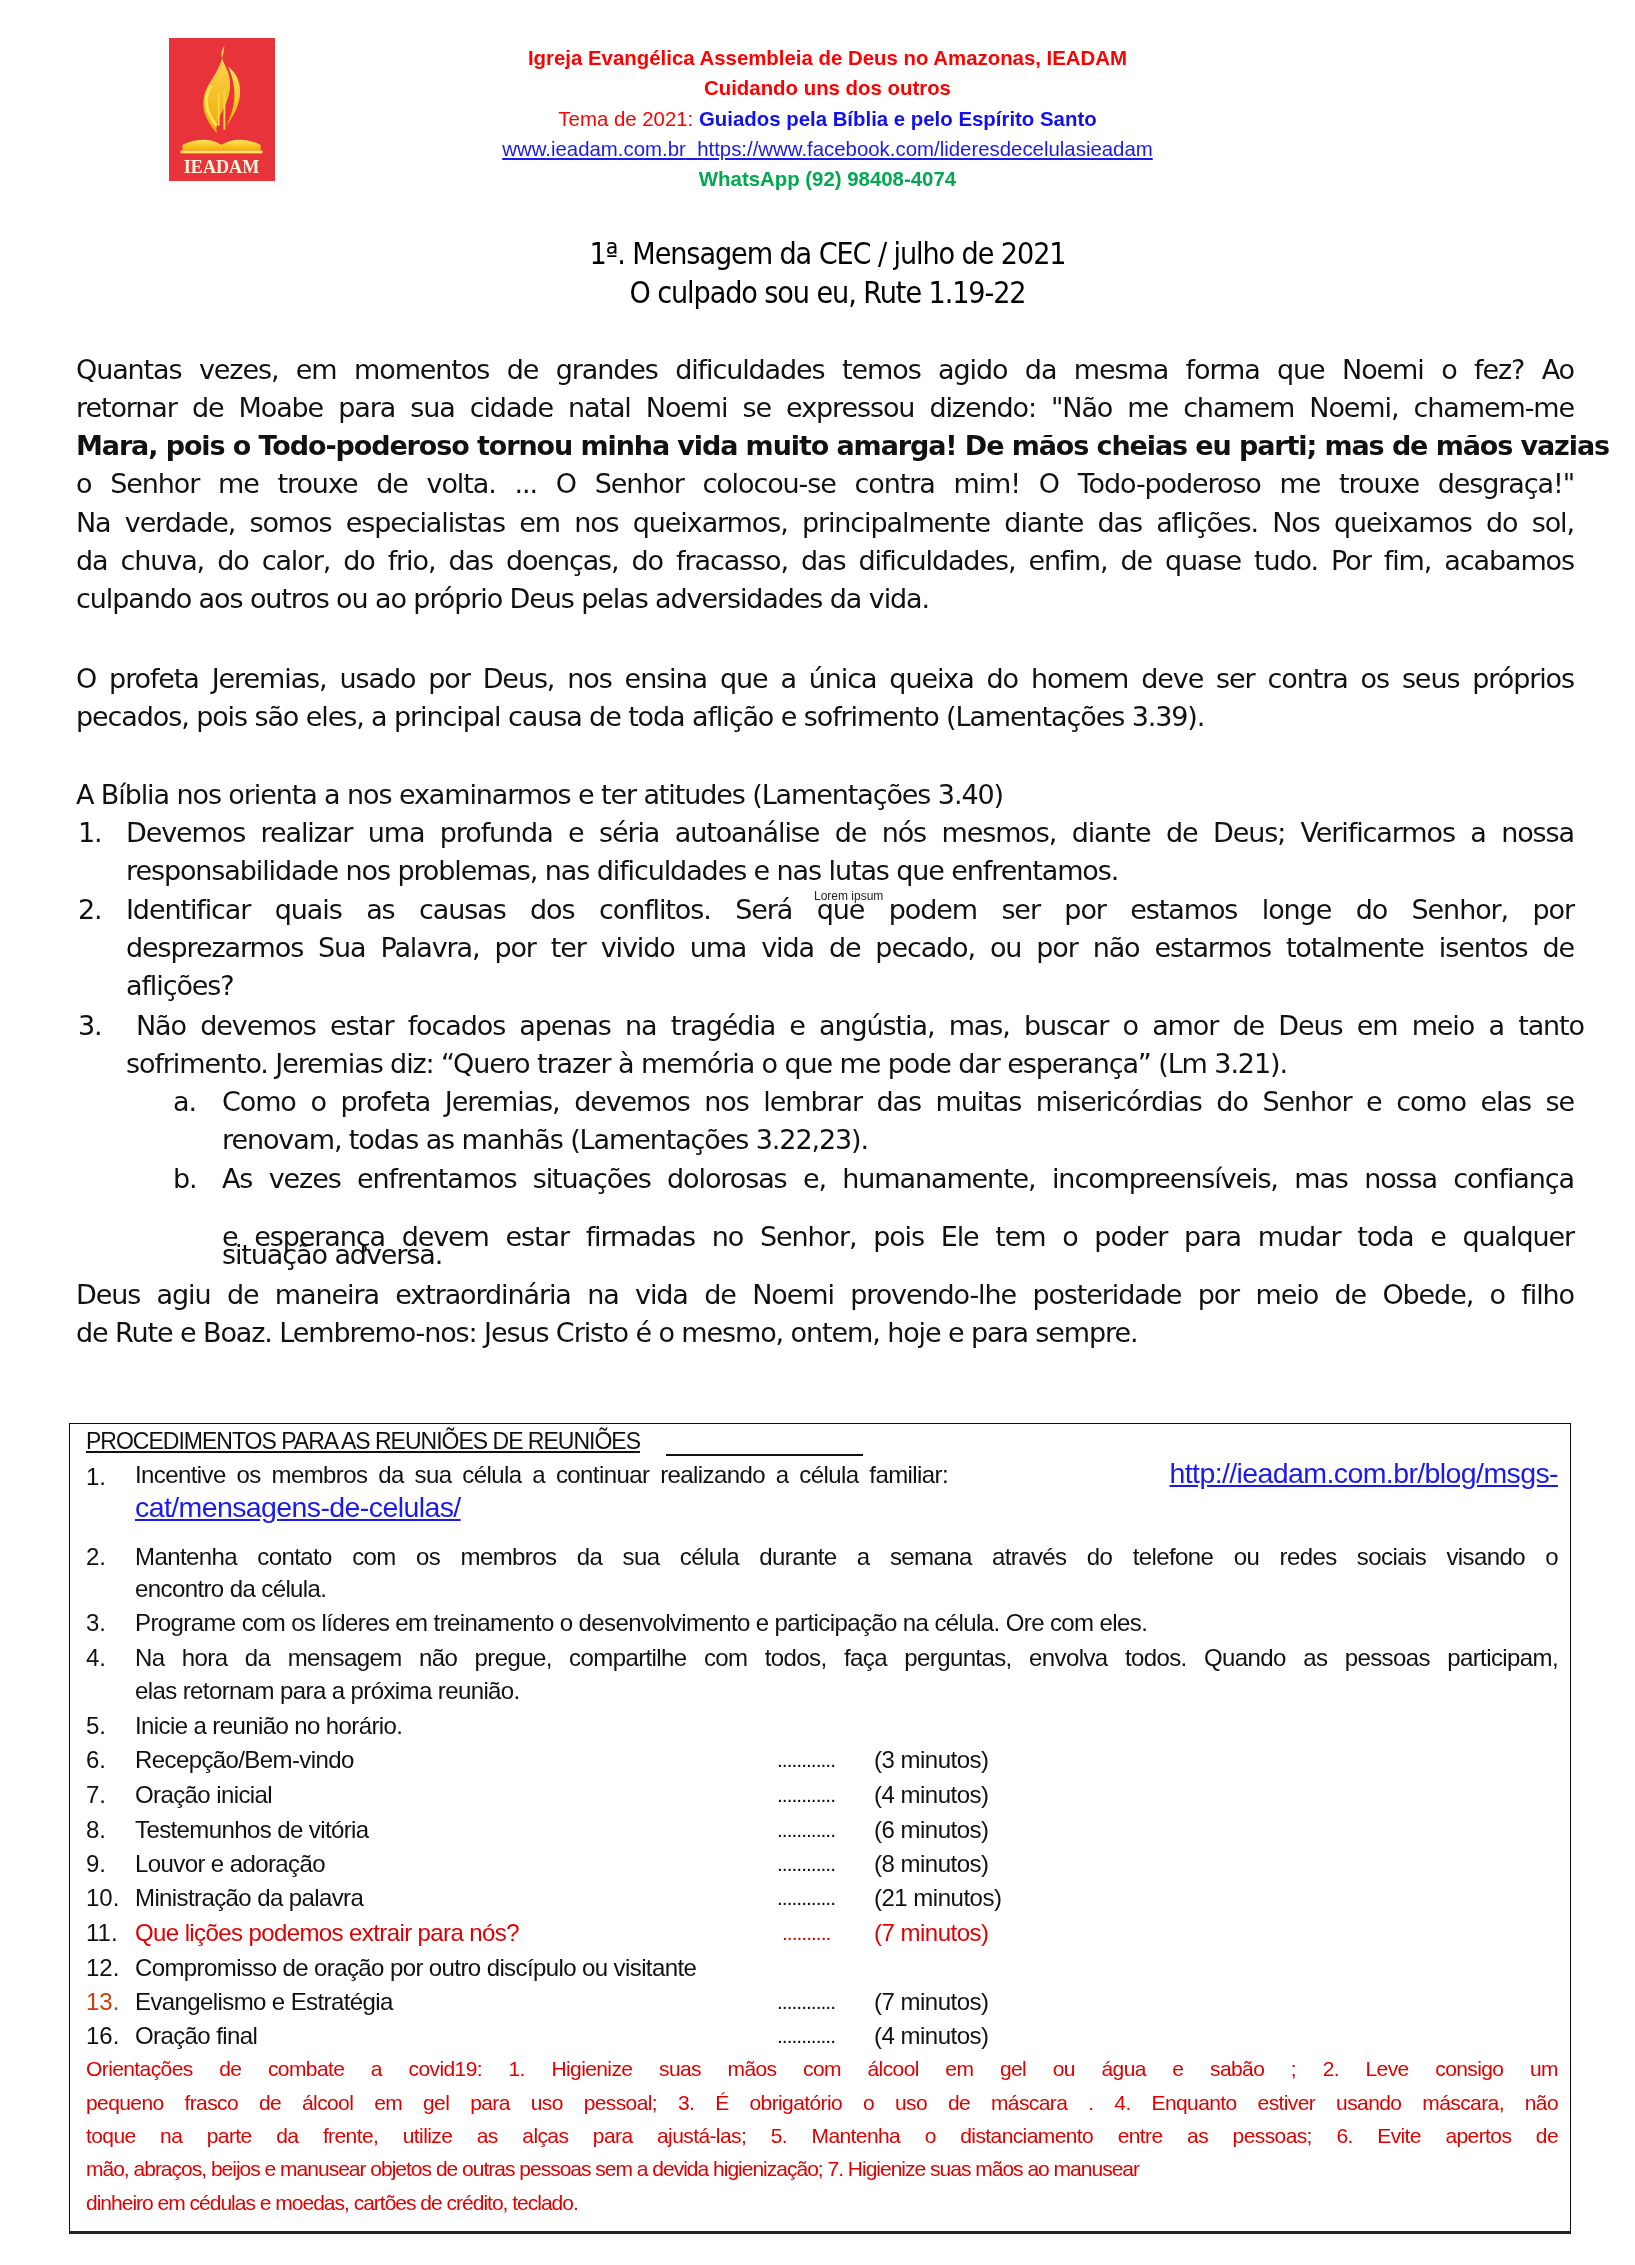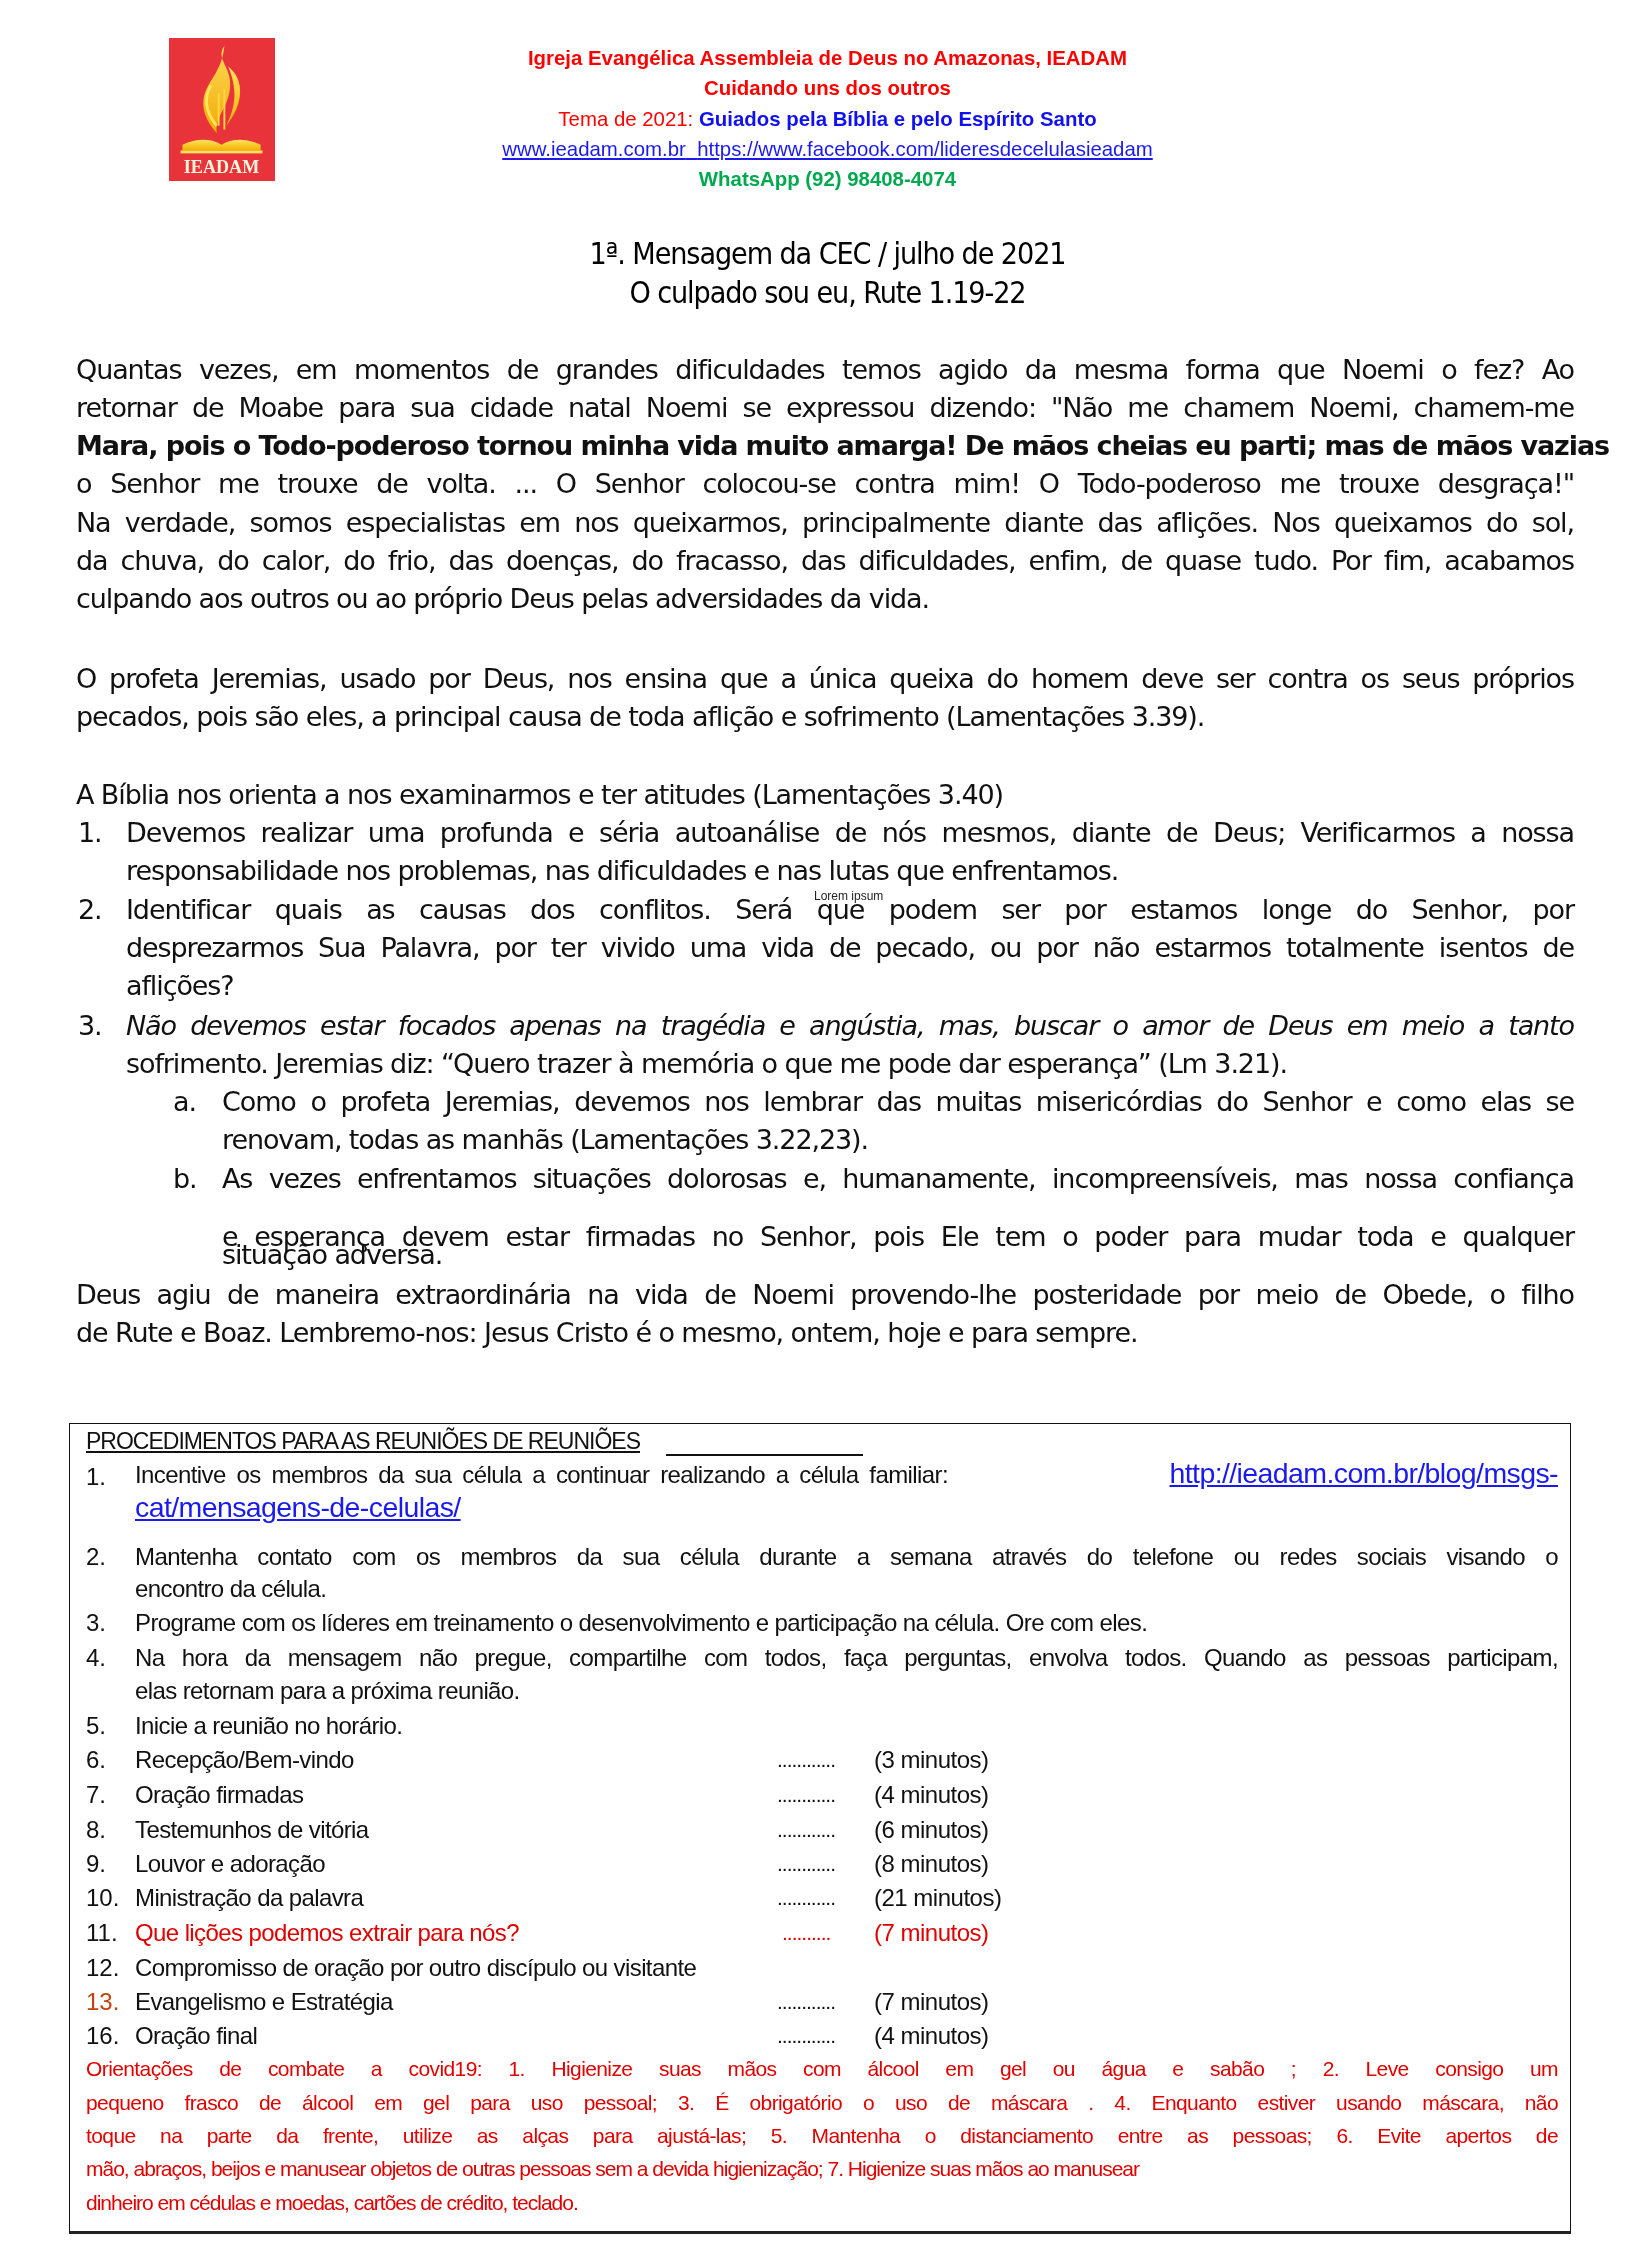--- a/index.html
+++ b/index.html
@@ -88,21 +88,21 @@
   <div class="num" style="left:78px;top:815px;">1.</div>
   <div class="line just" style="left:126px;width:1448px;top:815px;">Devemos realizar uma profunda e séria autoanálise de nós mesmos, diante de Deus; Verificarmos a nossa</div>
   <div class="line" style="left:126px;top:853px;">responsabilidade nos problemas, nas dificuldades e nas lutas que enfrentamos.</div>
 
   <div class="num" style="left:78px;top:892px;">2.</div>
   <div class="line just" style="left:126px;width:1448px;top:892px;">Identificar quais as causas dos conflitos. Será que podem ser por estamos longe do Senhor,  por</div>
   <div class="line just" style="left:126px;width:1448px;top:930px;">desprezarmos Sua Palavra, por ter vivido uma vida de pecado, ou por não estarmos totalmente isentos de</div>
   <div class="line" style="left:126px;top:968px;">aflições?</div>
 
   <div class="num" style="left:78px;top:1008px;">3.</div>
-  <div class="line just" style="left:126px;width:1448px;top:1008px;font-style:italic;">Não devemos estar focados apenas na tragédia e angústia, mas, buscar o amor de Deus em meio a tanto</div>
+  <div class="line just" style="left:136px;width:1448px;top:1008px;">Não devemos estar focados apenas na tragédia e angústia, mas, buscar o amor de Deus em meio a tanto</div>
   <div class="line" style="left:126px;top:1046px;">sofrimento. Jeremias diz: “Quero trazer à memória o que me pode dar esperança” (Lm 3.21).</div>
 
   <div class="num" style="left:173px;top:1084px;">a.</div>
   <div class="line just" style="left:222px;width:1352px;top:1084px;">Como o profeta Jeremias, devemos nos lembrar das muitas misericórdias do Senhor e como elas se</div>
   <div class="line" style="left:222px;top:1122px;">renovam, todas as manhãs (Lamentações 3.22,23).</div>
 
   <div class="num" style="left:173px;top:1161px;">b.</div>
   <div class="line just" style="left:222px;width:1352px;top:1161px;">As vezes enfrentamos situações dolorosas e, humanamente, incompreensíveis, mas nossa confiança</div>
   <div class="line just" style="left:222px;width:1352px;top:1199px;margin-top:20px;">e esperança devem estar firmadas no Senhor, pois Ele tem o poder para mudar toda e qualquer</div>
   <div class="line" style="left:222px;top:1237px;">situação adversa.</div>
@@ -143,21 +143,21 @@
 
   <div id="schedule">
       <div class="bx">
         <div class="bxnum" style="left: 86px; top: 1744px; color: rgb(17, 17, 17);">6.</div>
         <div class="line" style="left: 135px; top: 1744px;">Recepção/Bem-vindo</div>
         <div class="dots" style="left: 777px; top: 1744px;">............</div>
         <div class="mins" style="left: 874px; top: 1744px;">(3 minutos)</div>
       </div>
       <div class="bx">
         <div class="bxnum" style="left: 86px; top: 1779px; color: rgb(17, 17, 17);">7.</div>
-        <div class="line" style="left: 135px; top: 1779px;">Oração firmadas</div>
+        <div class="line" style="left: 135px; top: 1779px;">Oração inicial</div>
         <div class="dots" style="left: 777px; top: 1779px;">............</div>
         <div class="mins" style="left: 874px; top: 1779px;">(4 minutos)</div>
       </div>
       <div class="bx">
         <div class="bxnum" style="left: 86px; top: 1814px; color: rgb(17, 17, 17);">8.</div>
         <div class="line" style="left: 135px; top: 1814px;">Testemunhos de vitória</div>
         <div class="dots" style="left: 777px; top: 1814px;">............</div>
         <div class="mins" style="left: 874px; top: 1814px;">(6 minutos)</div>
       </div>
       <div class="bx">

